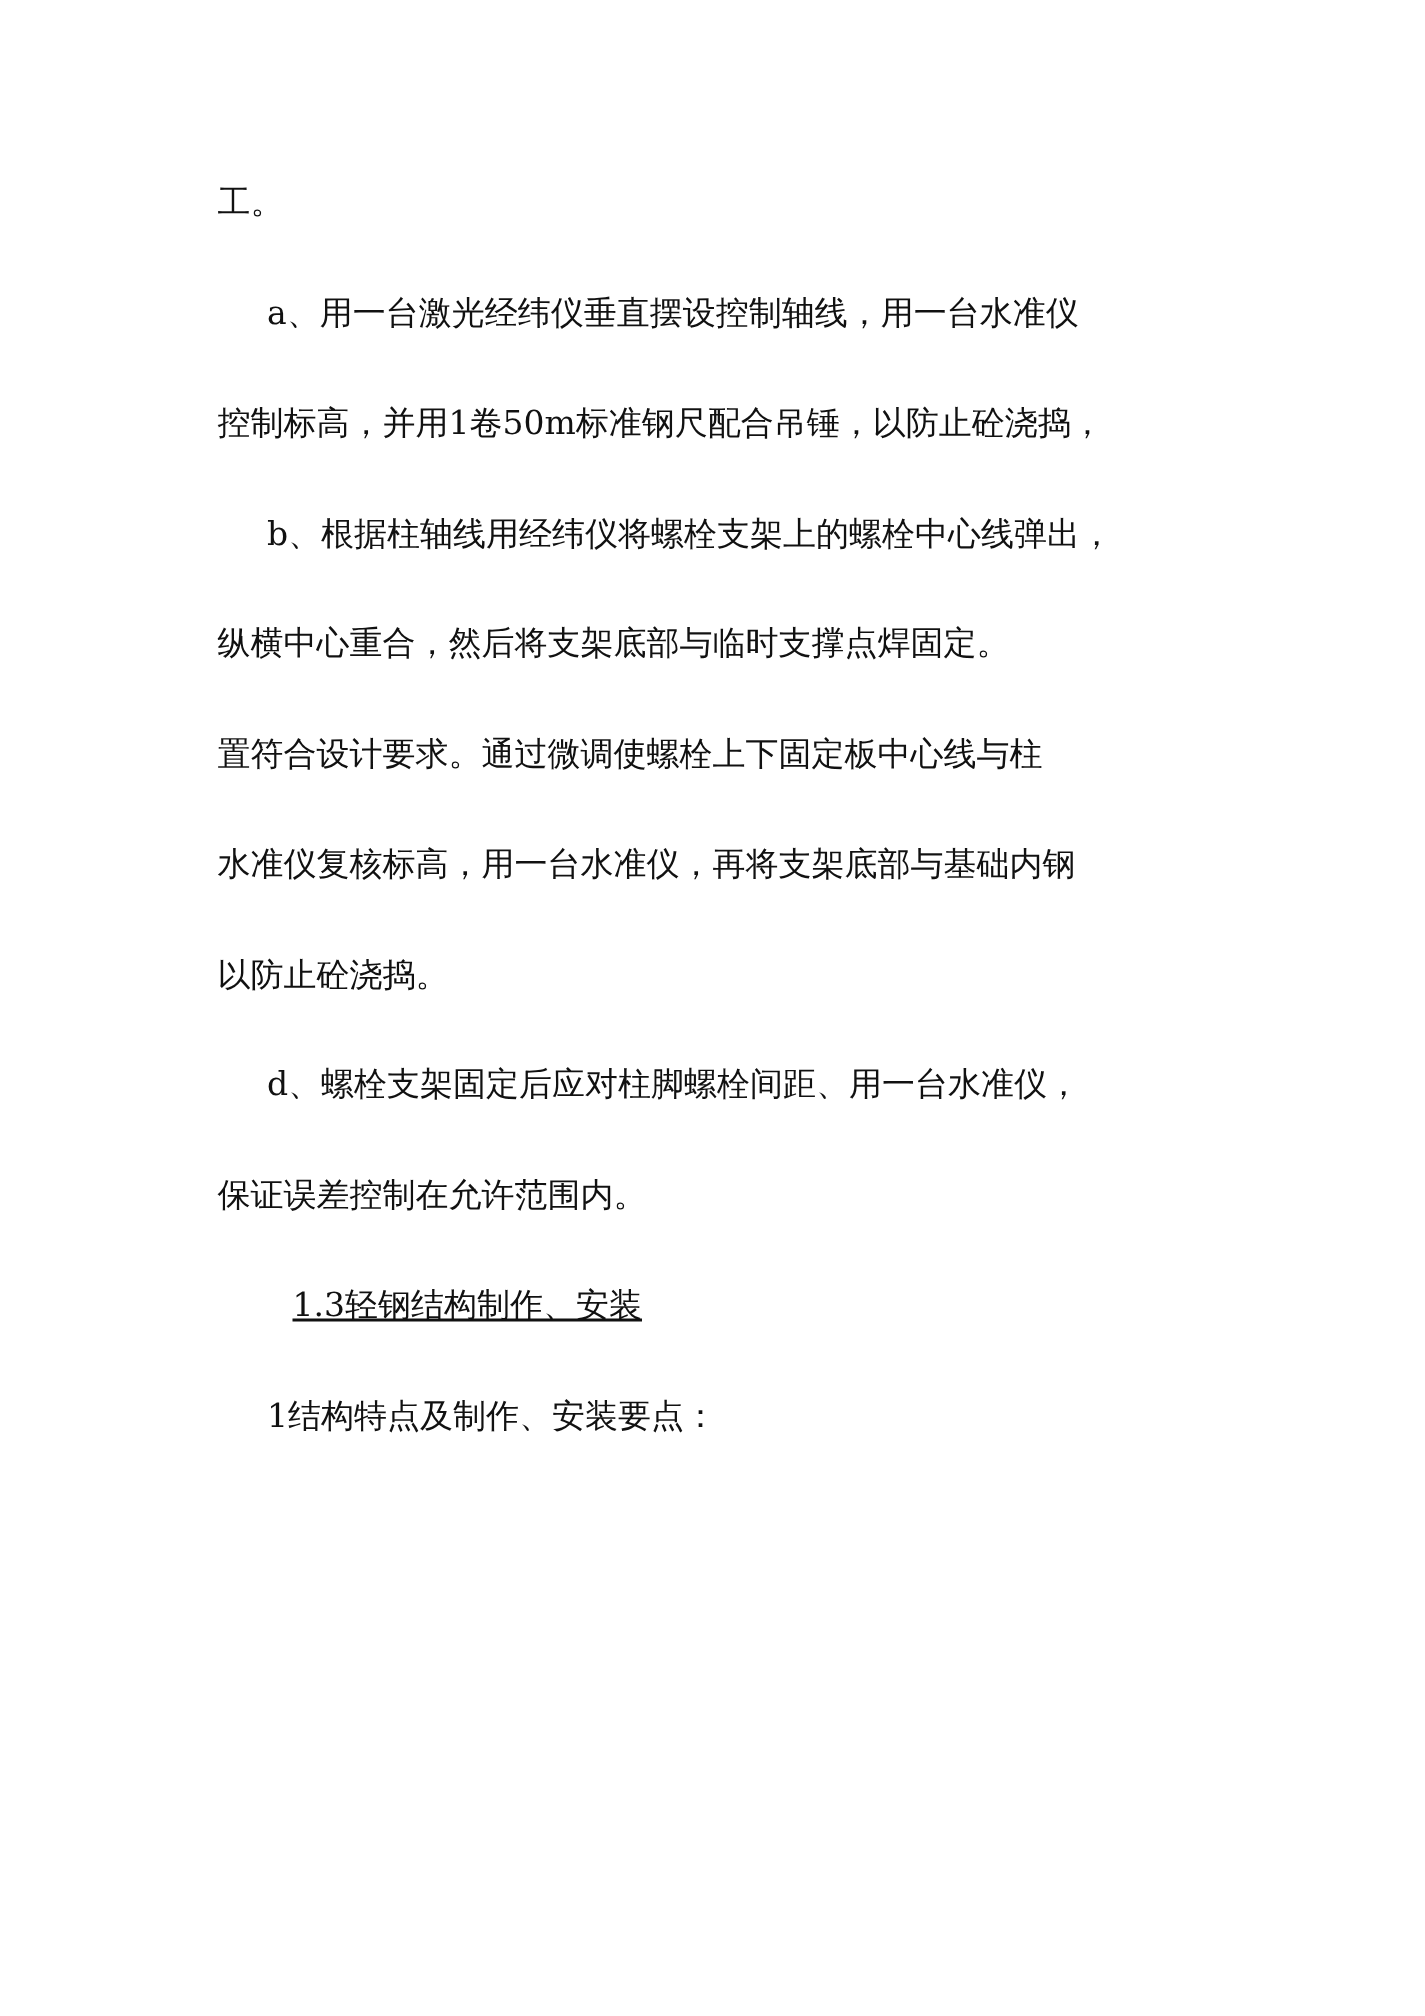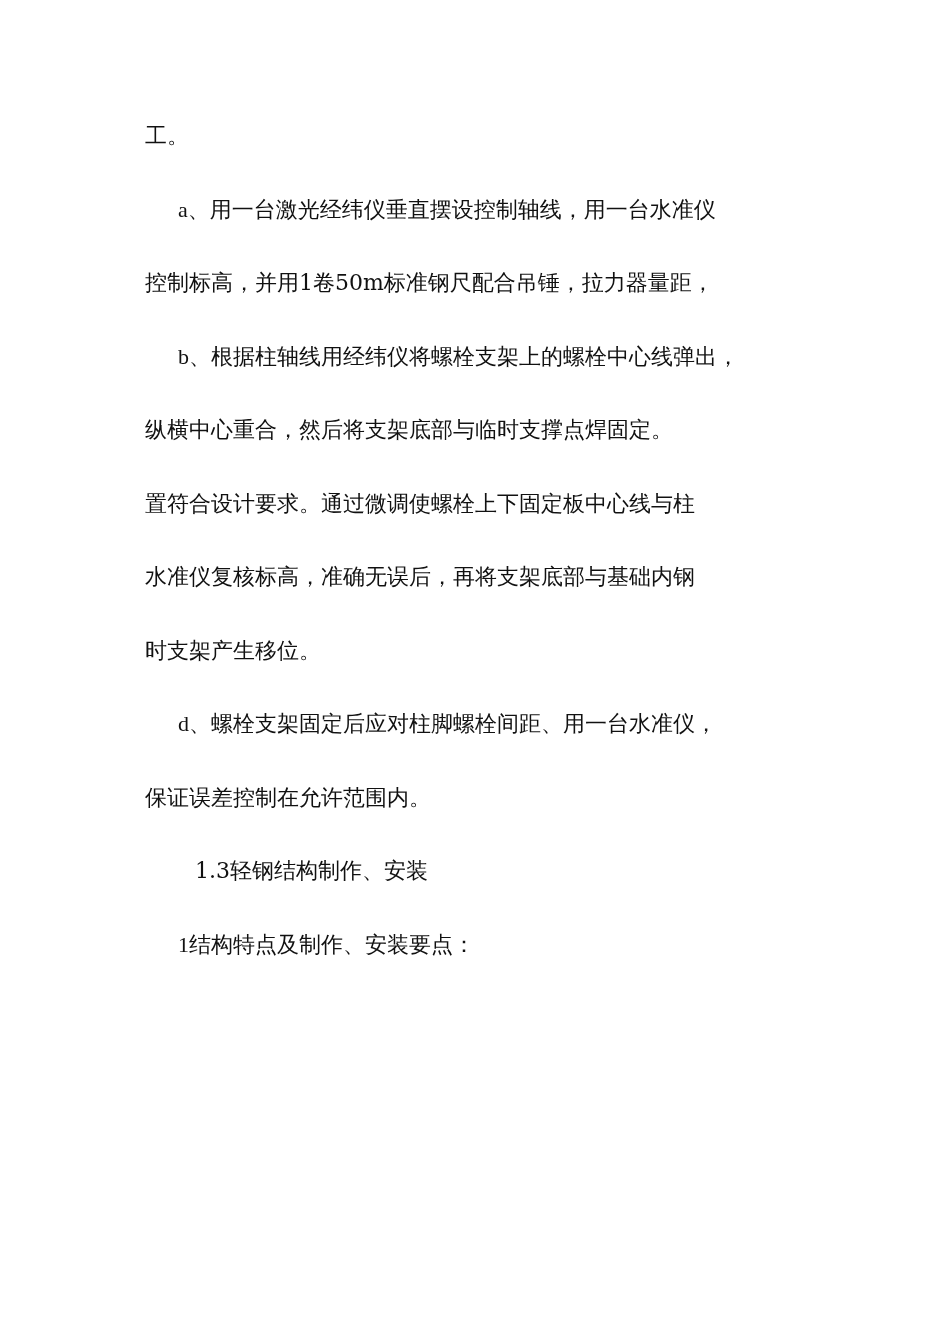--- a/index.html
+++ b/index.html
@@ -21,32 +21,32 @@
       color: #111111;
       font-family: "DejaVu Serif", "Liberation Serif", serif;
       font-size: 22px;
     }
     .line {
       height: 73.5px;
       line-height: 36px;
       white-space: nowrap;
       letter-spacing: 0px;
     }
-    .indent { padding-left: 33px; font-family: Liberation Serif, serif; }
-    .indent-heading { padding-left: 50px; }
+    .indent { padding-left: 33px; }
+    .indent-heading { padding-left: 50px; text-decoration: underline; }
   </style>
 </head>
 <body>
 
 <div class="page">
   <div class="line">工。</div>
   <div class="line indent">a、用一台激光经纬仪垂直摆设控制轴线，用一台水准仪</div>
-  <div class="line">控制标高，并用1卷50m标准钢尺配合吊锤，拉力器量距，</div>
+  <div class="line">控制标高，并用1卷50m标准钢尺配合吊锤，以防止砼浇捣，</div>
   <div class="line indent">b、根据柱轴线用经纬仪将螺栓支架上的螺栓中心线弹出，</div>
   <div class="line">纵横中心重合，然后将支架底部与临时支撑点焊固定。</div>
   <div class="line">置符合设计要求。通过微调使螺栓上下固定板中心线与柱</div>
-  <div class="line">水准仪复核标高，准确无误后，再将支架底部与基础内钢</div>
-  <div class="line">时支架产生移位。</div>
+  <div class="line">水准仪复核标高，用一台水准仪，再将支架底部与基础内钢</div>
+  <div class="line">以防止砼浇捣。</div>
   <div class="line indent">d、螺栓支架固定后应对柱脚螺栓间距、用一台水准仪，</div>
   <div class="line">保证误差控制在允许范围内。</div>
   <div class="line indent-heading">1.3轻钢结构制作、安装</div>
   <div class="line indent">1结构特点及制作、安装要点：</div>
 </div>
 
 </body></html>

